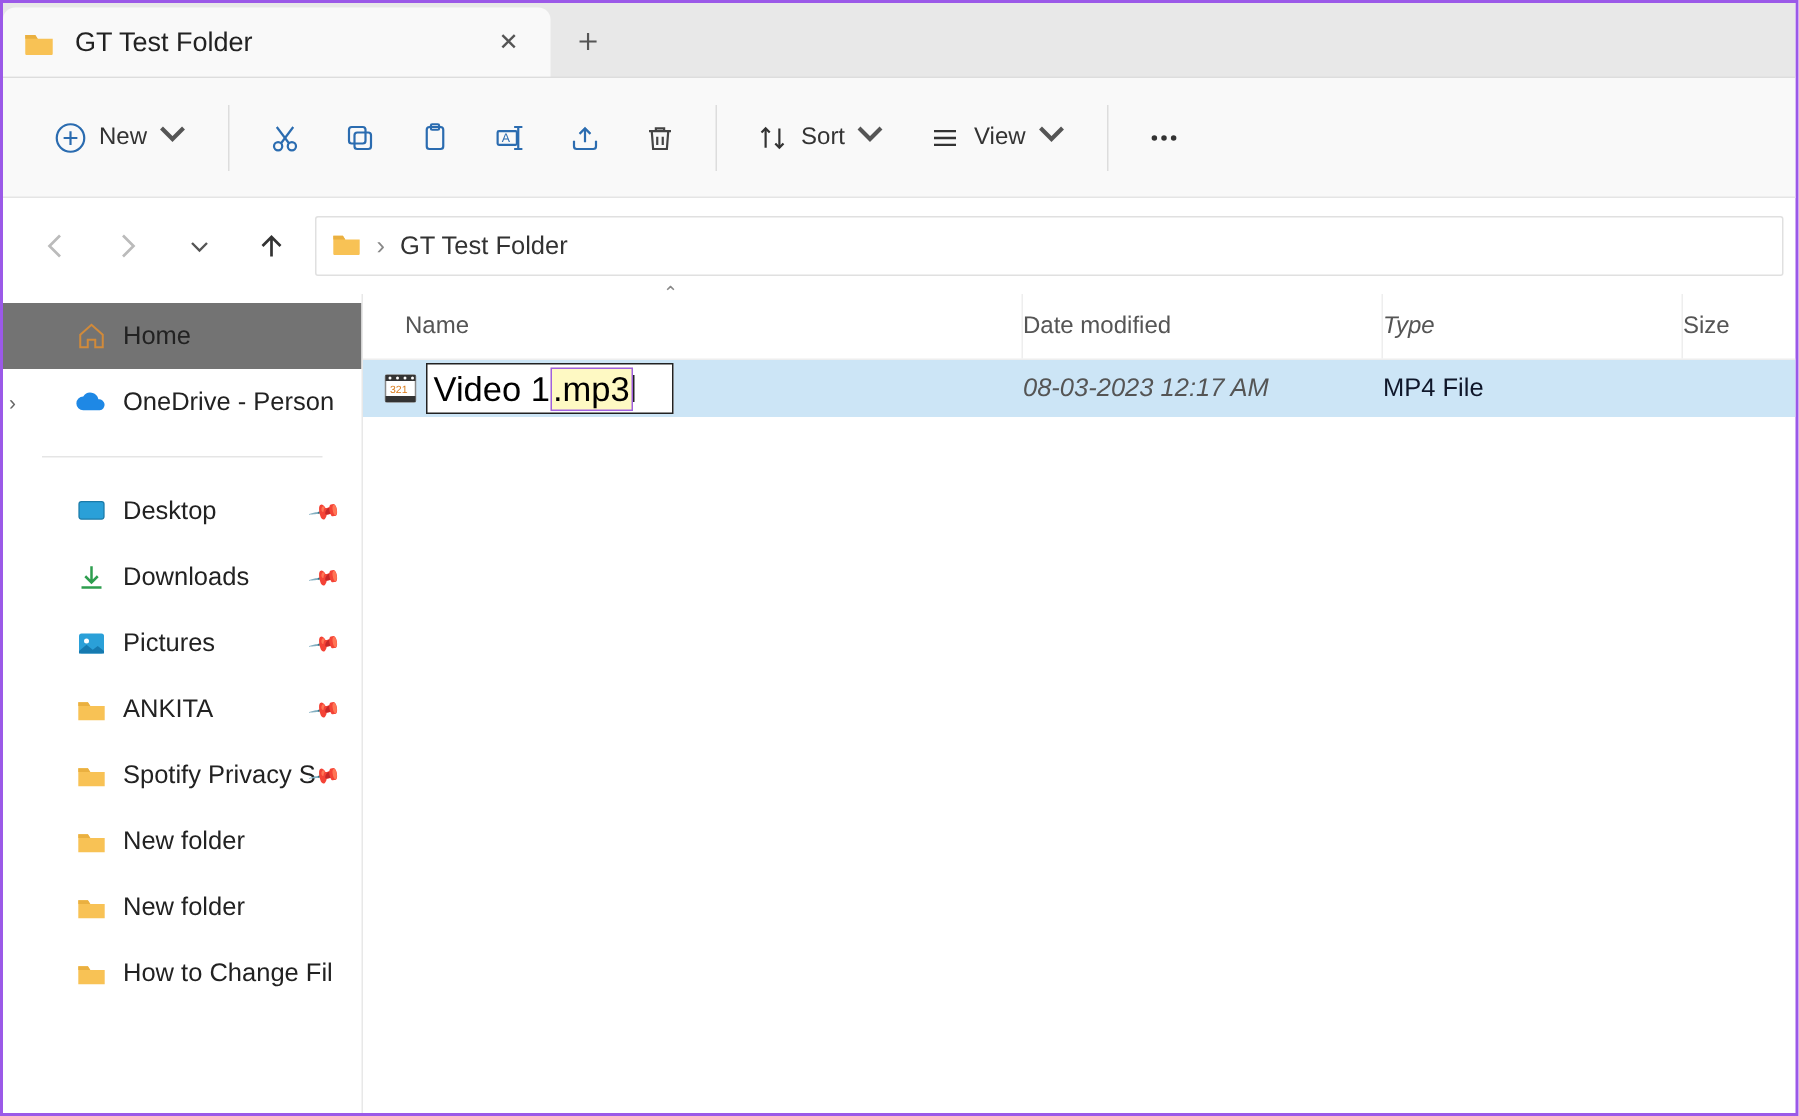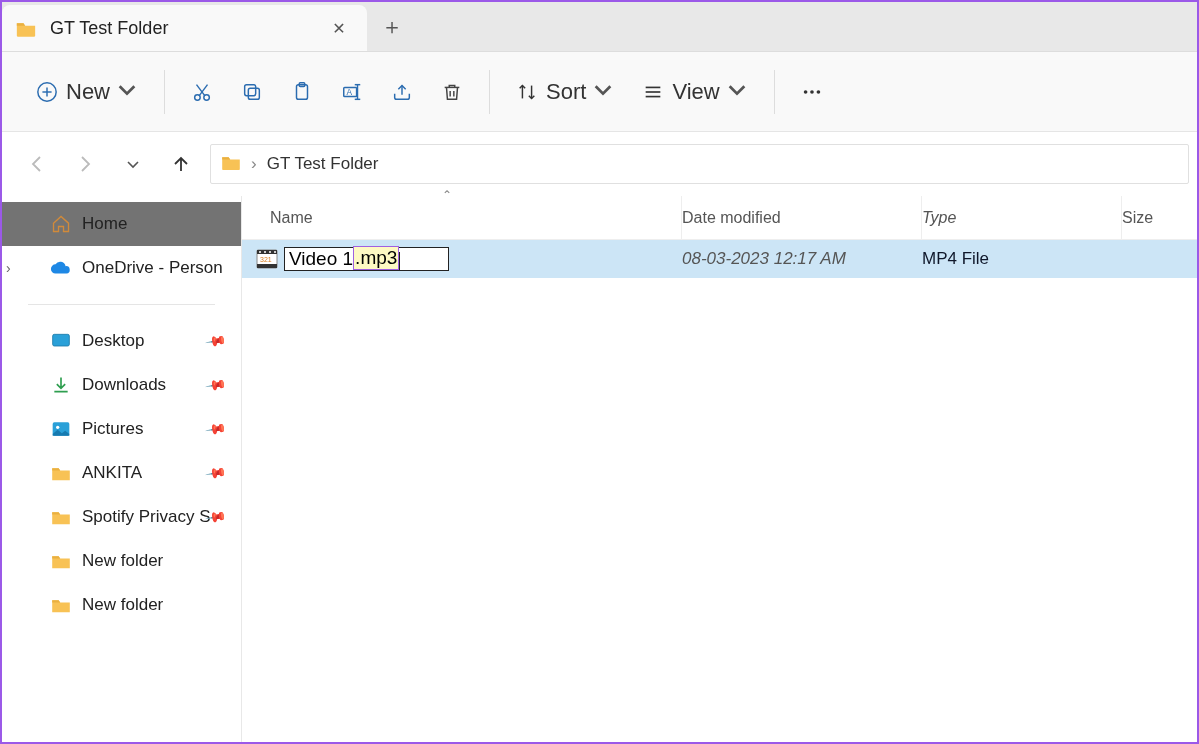--- a/index.html
+++ b/index.html
@@ -10,21 +10,21 @@
   .tab { width: 365px; background: #f9f9f9; display: flex; align-items: center; padding: 0 14px; border-radius: 8px 8px 0 0; margin-top: 3px; }
   .tab .folder-icon { width: 20px; height: 16px; margin-right: 14px; }
   .tab .title { flex: 1; font-size: 18px; color: #222; }
   .tab .close { width: 28px; text-align: center; color: #555; font-size: 16px; cursor: pointer; }
   .newtab { width: 50px; display: flex; align-items: center; justify-content: center; color: #555; font-size: 22px; cursor: pointer; }
   
   
   .toolbar { height: 80px; background: #f9f9f9; display: flex; align-items: center; padding: 0 20px; gap: 0; border-bottom: 1px solid #e5e5e5; }
   .tbtn { height: 48px; display: flex; align-items: center; padding: 0 14px; border-radius: 6px; cursor: pointer; color: #333; }
   .tbtn svg { width: 22px; height: 22px; }
-  .tbtn .lbl { margin-left: 8px; font-size: 22px; text-align: center; }
+  .tbtn .lbl { margin-left: 8px; font-size: 16px; text-align: center; }
   .chev { margin-left: 6px; }
   .vsep { width: 1px; height: 44px; background: #ddd; margin: 0 12px; }
   
   
   .navrow { height: 64px; display: flex; align-items: center; }
   .navbtns { width: 208px; display: flex; align-items: center; justify-content: center; gap: 22px; padding-left: 6px; }
   .navbtns span { width: 26px; height: 26px; display: flex; align-items: center; justify-content: center; color: #555; cursor: pointer; }
   .navbtns .dis { color: #bbb; }
   .addrbar { flex: 1; height: 40px; border: 1px solid #e0e0e0; margin-right: 8px; display: flex; align-items: center; padding: 0 10px; gap: 10px; font-size: 17px; color: #333; border-radius: 2px; }
   .addrbar .sep { color: #888; }
@@ -53,21 +53,21 @@
   .sort-ind { position: absolute; top: -8px; left: 200px; font-size: 12px; color: #888; }
   .colborder { border-right: 1px solid #eee; height: 100%; display: flex; align-items: center; }
   
   .row { height: 38px; display: flex; align-items: center; font-size: 17px; }
   .row.sel { background: #cce5f6; }
   .cell-name { width: 440px; padding-left: 14px; display: flex; align-items: center; gap: 6px; }
   .cell-date { width: 240px; color: #555; font-style: italic; }
   .cell-type { width: 200px; color: #0f172a; }
   .cell-size { flex: 1; }
   
-  .rename-box { border: 1px solid #222; background: #fff; height: 24px; display: flex; align-items: flex-end; padding: 0 4px; font-size: 19px; min-width: 165px; }
+  .rename-box { border: 1px solid #222; background: #fff; height: 34px; display: flex; align-items: center; padding: 0 4px; font-size: 23px; min-width: 165px; }
   .rename-box .txt { white-space: pre; }
   .rename-box .hl { background: #fef9c3; border: 1px solid #a060e0; padding: 0 1px; }
   .rename-box .cursor { width: 1px; height: 18px; background: #222; display: inline-block; }
   
   .fileicon { width: 22px; height: 20px; }
   
   
   .folder-svg { fill: #f8c255; }
   
 </style>
@@ -304,20 +304,29 @@
       <div class="side-item indent">
         <span class="ic">
             <svg viewBox="0 0 24 20" width="20" height="16">
               <path fill="#f8c255" d="M1 4 h8 l2 3 h12 v12 h-22 z"></path>
               <path fill="#eab040" d="M1 4 h8 l2 3 h-10 z"></path>
             </svg>
           </span>
         <span>New folder</span>
       </div>
 
+      <div class="side-item indent">
+        <span class="ic">
+            <svg viewBox="0 0 24 20" width="20" height="16">
+              <path fill="#f8c255" d="M1 4 h8 l2 3 h12 v12 h-22 z"></path>
+              <path fill="#eab040" d="M1 4 h8 l2 3 h-10 z"></path>
+            </svg>
+          </span>
+        <span>How to Change Fil</span>
+      </div>
 
     </div>
   </div>
 
   <div class="filearea">
     <div class="cols">
       <div class="col-name colborder">
         <span class="sort-ind">⌃</span>
         <span>Name</span>
       </div>

